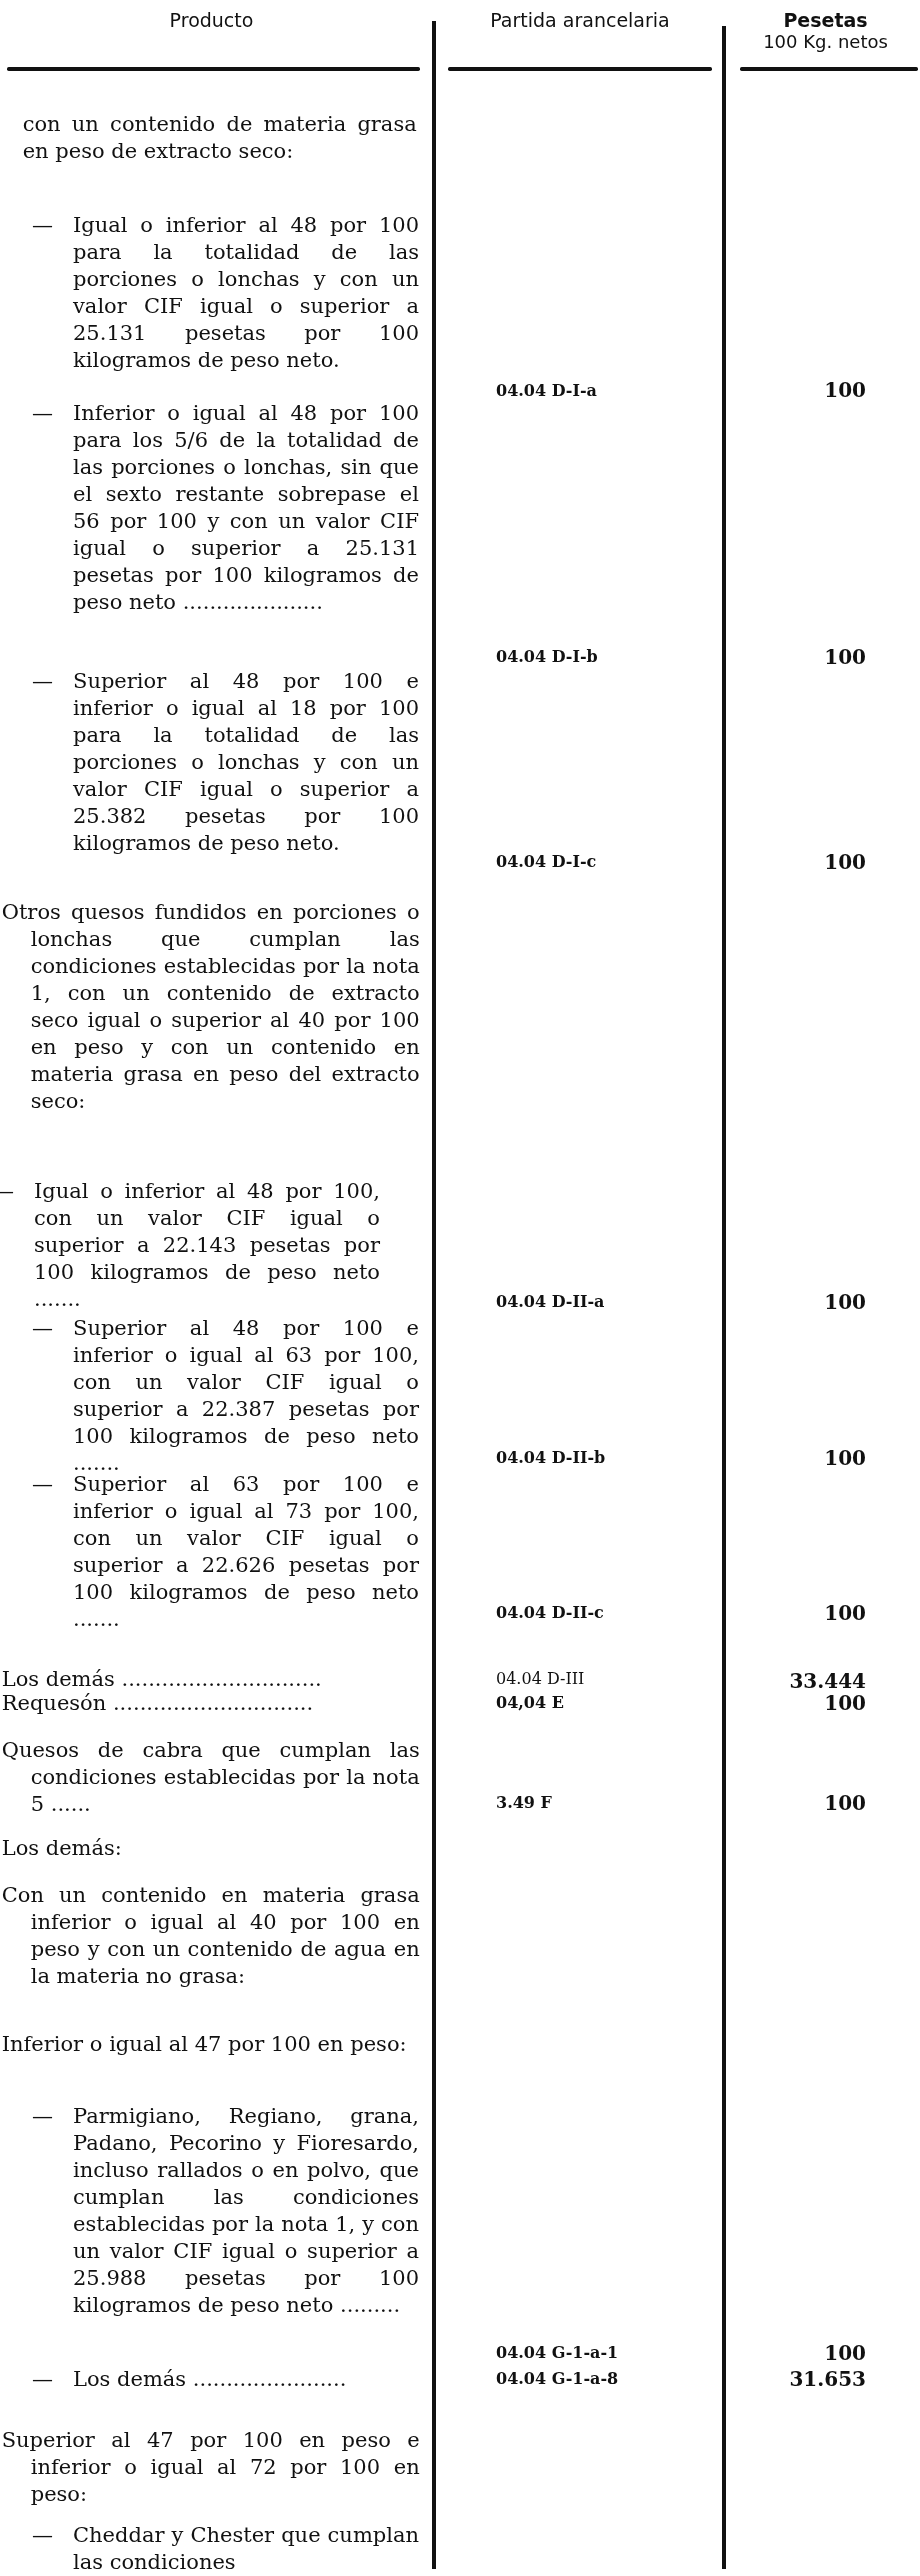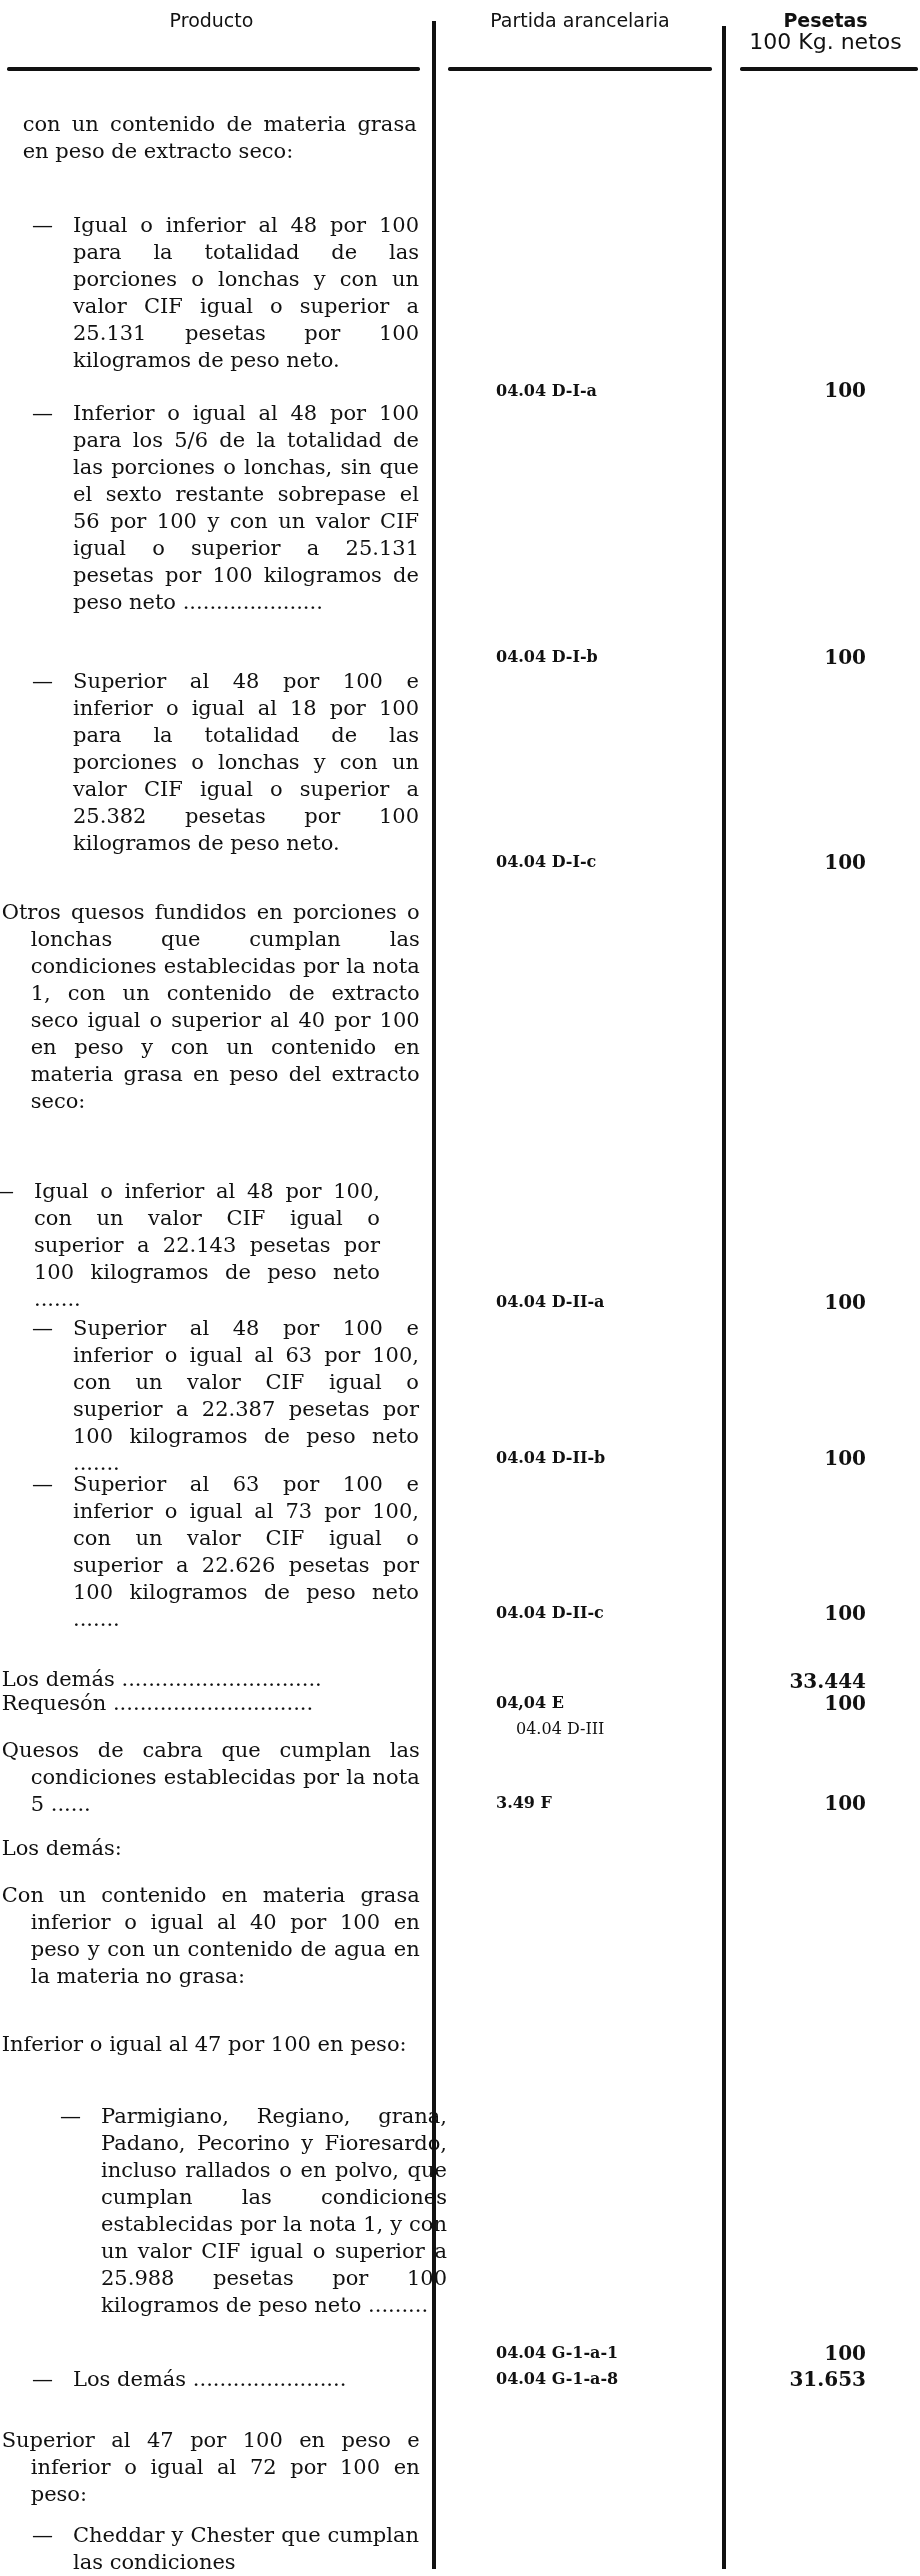--- a/index.html
+++ b/index.html
@@ -26,21 +26,21 @@
       text-align: center;
       line-height: 22.5px;
     }
     .hdr-rule {
       position: absolute;
       top: 67px;
       height: 4.3px;
       background: #111111;
       border-radius: 1.7px;
     }
-    .hdr small { font-size: 22px; display: block; }
+    .hdr small { font-size: 18px; display: block; }
     .hdr b { font-weight: bold; display: block; }
 
     .entry {
       position: absolute;
       left: 0;
       width: 418px;
       font-size: 21px;
       line-height: 27px;
       text-align: justify;
       text-align-last: left;
@@ -130,21 +130,21 @@
 
 <div class="entry sub" style="top:1471px;">
   <span class="dash">—</span><span>Superior al 63 por 100 e inferior o igual al 73 por 100, con un valor CIF igual o superior a 22.626 pesetas por 100 kilogramos de peso neto .......</span>
 </div>
 <div class="code" style="top:1600px;"><b>04.04 D-II-c</b></div>
 <div class="val" style="top:1600px;">100</div>
 
 <div class="entry" style="top:1666px; left:1.7px; width:410px; white-space:nowrap; overflow:hidden;">
   <span>Los demás ..............................</span>
 </div>
-<div class="code" style="top:1716px;margin-left:20px;"><span>04.04 D-III</span></div>
+<div class="code" style="top:1666px;"><span>04.04 D-III</span></div>
 <div class="val" style="top:1668px;">33.444</div>
 
 <div class="entry" style="top:1690px; left:1.7px; width:410px; white-space:nowrap; overflow:hidden;">
   <span>Requesón ..............................</span>
 </div>
 <div class="code" style="top:1690px;"><b>04,04 E</b></div>
 <div class="val" style="top:1690px;">100</div>
 
 <div class="entry main" style="top:1737px;">
   <span>Quesos de cabra que cumplan las condiciones establecidas por la nota 5 ......</span>
@@ -157,21 +157,21 @@
 </div>
 
 <div class="entry main" style="top:1882px;">
   <span>Con un contenido en materia grasa inferior o igual al 40 por 100 en peso y con un contenido de agua en la materia no grasa:</span>
 </div>
 
 <div class="entry main" style="top:2031px;">
   <span>Inferior o igual al 47 por 100 en peso:</span>
 </div>
 
-<div class="entry sub" style="top:2103px;margin-left:28px;">
+<div class="entry sub" style="top:2103px;">
   <span class="dash">—</span><span>Parmigiano, Regiano, grana, Padano, Pecorino y Fioresardo, incluso rallados o en polvo, que cumplan las condiciones establecidas por la nota 1, y con un valor CIF igual o superior a 25.988 pesetas por 100 kilogramos de peso neto .........</span>
 </div>
 <div class="code" style="top:2340px;"><b>04.04 G-1-a-1</b></div>
 <div class="val" style="top:2340px;">100</div>
 
 <div class="entry sub" style="top:2366px; white-space:nowrap; overflow:hidden;">
   <span class="dash">—</span><span>Los demás .......................</span>
 </div>
 <div class="code" style="top:2366px;"><b>04.04 G-1-a-8</b></div>
 <div class="val" style="top:2366px;">31.653</div>

